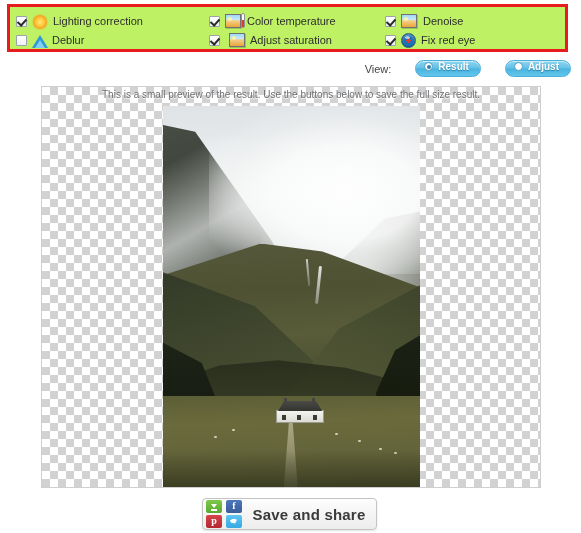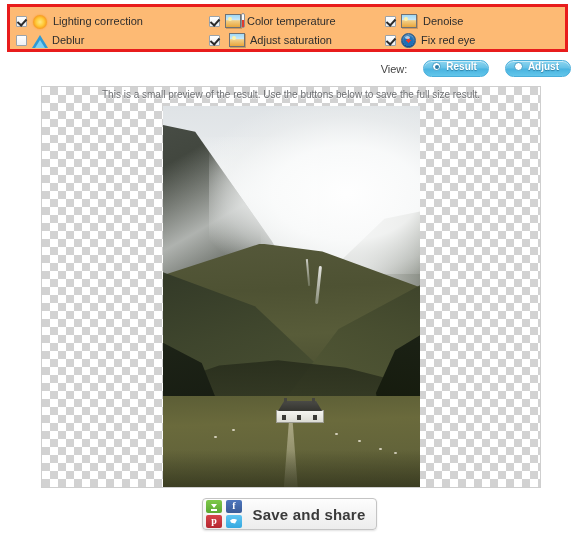--- a/index.html
+++ b/index.html
@@ -12,21 +12,21 @@
     overflow:hidden;
     position:relative;
   }
 
   
   .options-panel{
     position:absolute;
     left:7px; top:4px;
     width:561px; height:48px;
     border:3px solid #e81c1c;
-    background:#fdba74;
+    background:#bef264;
     box-sizing:border-box;
   }
   .options-grid{
     position:absolute;
     left:0;top:0;right:0;bottom:0;
     padding:5px 6px 0 6px;
     box-sizing:border-box;
     display:grid;
     grid-template-columns:193px 176px 1fr;
     grid-template-rows:19px 19px;
@@ -153,21 +153,21 @@
     border-radius:50%;
     background:rgba(255,255,255,.65);
   }
 
   
   .view-row{
     position:absolute;
     right:10px; top:60px;
     display:flex;
     align-items:center;
-    gap:16px;
+    gap:24px;
   }
   .view-label{
     font-size:11px;
     color:#444;
   }
   .pill{
     display:inline-flex;
     align-items:center;
     gap:5px;
     height:17px;

